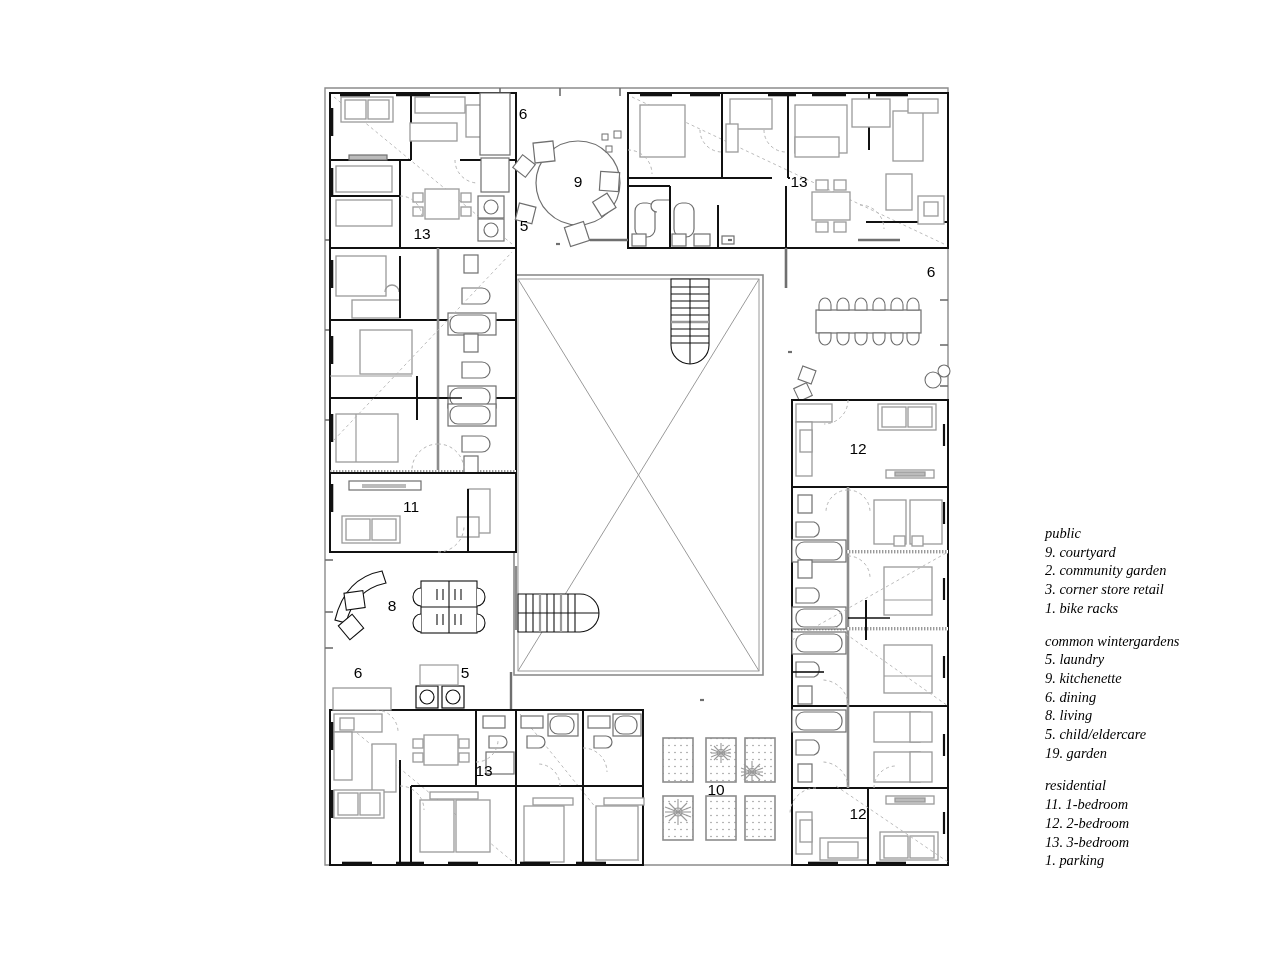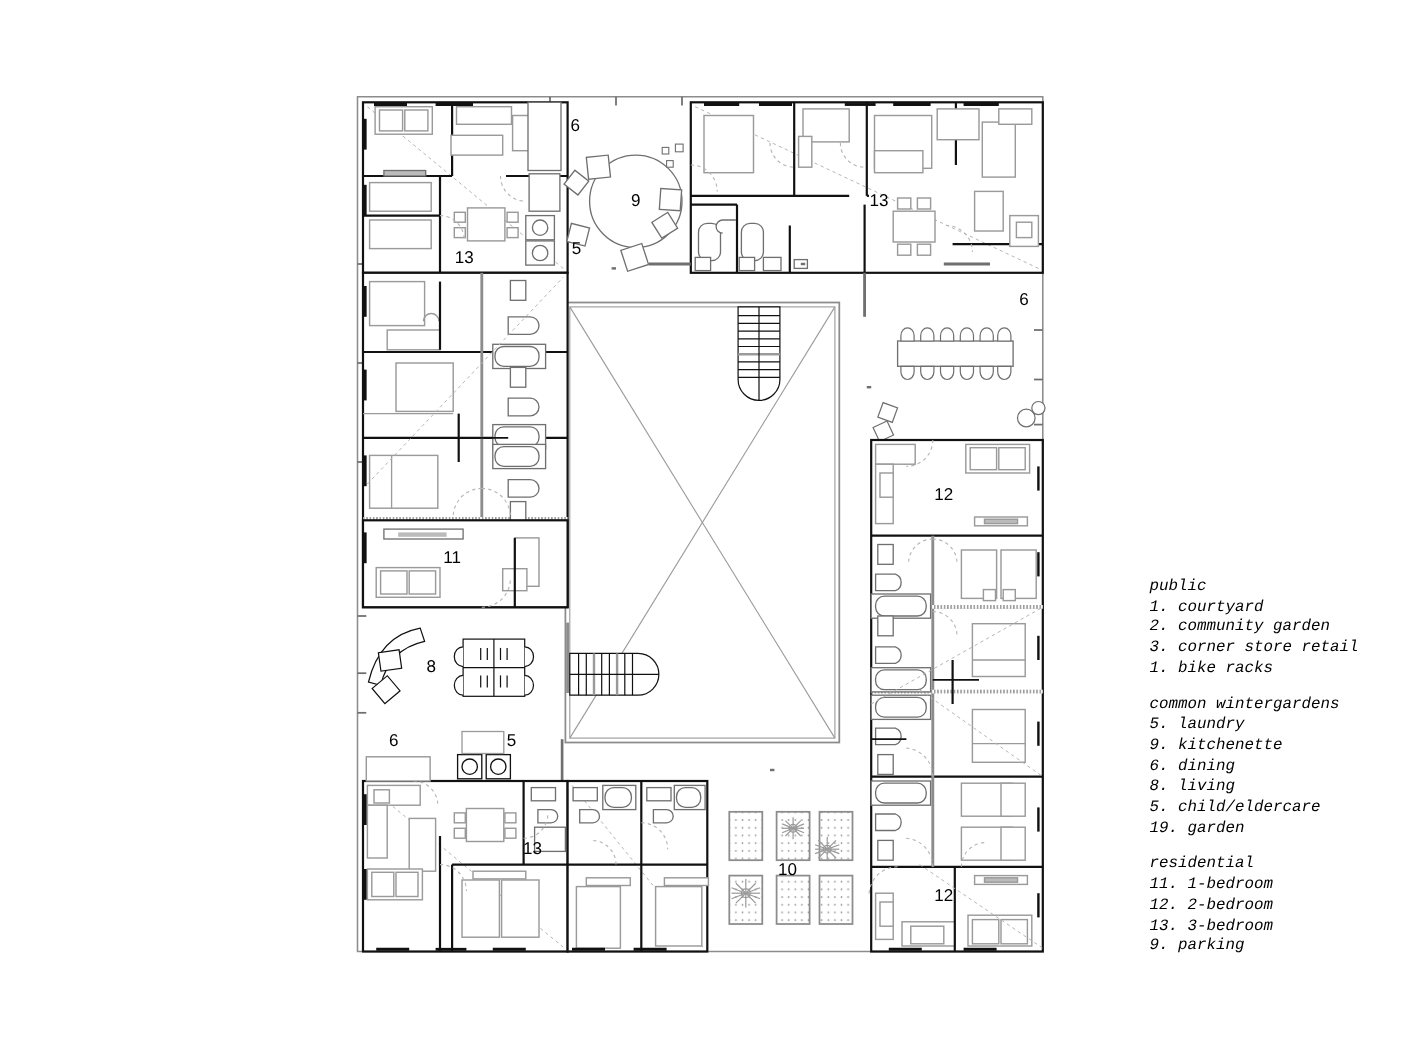--- a/index.html
+++ b/index.html
@@ -28,21 +28,21 @@
   .legend {
     position: absolute;
     left: 1045px;
     top: 524px;
     width: 220px;
   }
   .legend-group { margin-bottom: 14px; }
   .legend-group:last-child { margin-bottom: 16px; }
   .legend-head,
   .legend-item {
-    font-family: Liberation Mono, monospace;
+    font-family: Liberation Serif, serif;
     font-style: italic;
     font-size: 14.4px;
     line-height: 18.7px;
     color: #000000;
     white-space: nowrap;
   }
   .room-num {
     font-family: "Liberation Sans", sans-serif;
     font-size: 15.5px;
     fill: #000000;
@@ -659,36 +659,36 @@
         <text class="room-num" x="484" y="772">13</text>
         <text class="room-num" x="716" y="791">10</text>
         <text class="room-num" x="858" y="815">12</text>
       </g>
 
   </svg>
 
   <div class="legend" id="legend">
       <div class="legend-group">
         <div class="legend-head">public</div>
-        <div class="legend-item">1. courtyard</div>
+        <div class="legend-item">9. courtyard</div>
         <div class="legend-item">2. community garden</div>
         <div class="legend-item">3. corner store retail</div>
         <div class="legend-item">1. bike racks</div>
       </div>
       <div class="legend-group">
         <div class="legend-head">common wintergardens</div>
         <div class="legend-item">5. laundry</div>
         <div class="legend-item">9. kitchenette</div>
         <div class="legend-item">6. dining</div>
         <div class="legend-item">8. living</div>
         <div class="legend-item">5. child/eldercare</div>
         <div class="legend-item">19. garden</div>
       </div>
       <div class="legend-group">
         <div class="legend-head">residential</div>
         <div class="legend-item">11. 1-bedroom</div>
         <div class="legend-item">12. 2-bedroom</div>
         <div class="legend-item">13. 3-bedroom</div>
-        <div class="legend-item">9. parking</div>
+        <div class="legend-item">1. parking</div>
       </div>
     </div>
 
 </div>
 
 </body></html>

